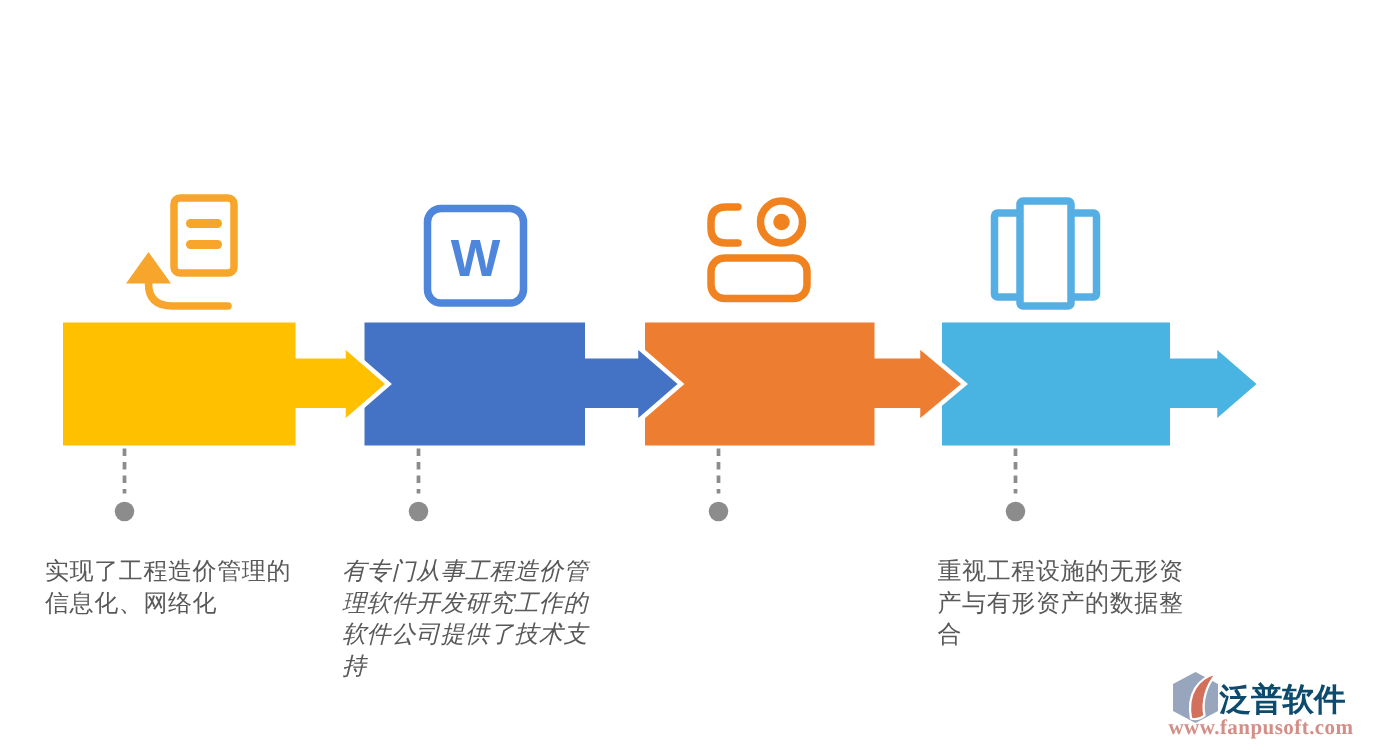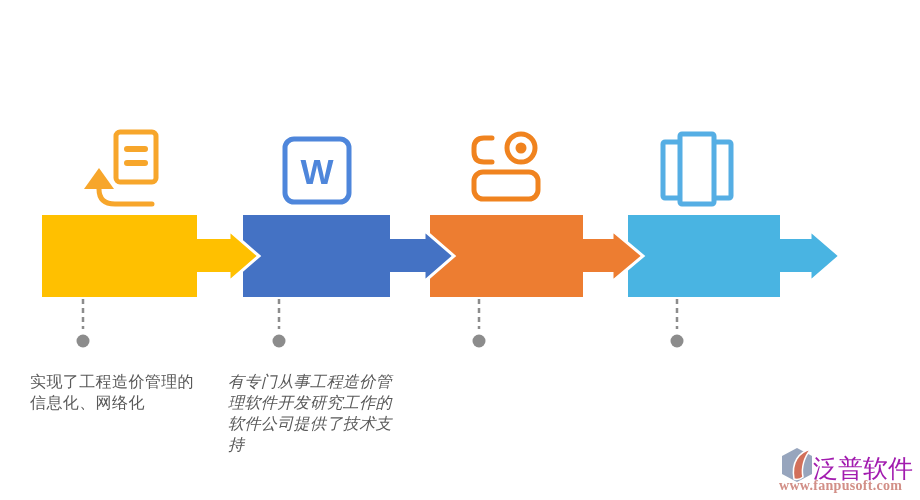--- a/index.html
+++ b/index.html
@@ -23,23 +23,23 @@
     text-align:left;
     margin-top:11px;
   }
   .t1{left:30px;}
   .t2{left:228px;font-style:italic;}
   .t3{left:428px;}
   .t4{left:625px;}
   .brand-name{
     position:absolute;
     left:813px;top:452px;
-    font-size:25px;
-    font-weight:normal;
-    color:#a21caf;
+    font-size:21px;
+    font-weight:bold;
+    color:#0c4a6e;
     letter-spacing:0px;
     white-space:nowrap;
   }
   .brand-site{
     position:absolute;
     left:779px;top:478px;
     width:130px;
     font-size:14px;
     font-weight:bold;
     color:#D28F87;
@@ -111,17 +111,18 @@
     </g>
 
     <g>
       <polygon points="797,448 812,456 812,474 797,482 782,474 782,456" fill="#97A5BD"></polygon>
       <path d="M794,479 C791,462 799,452 811,449 C804,457 801,468 803,477 C800,479.5 797,480 794,479 Z" stroke="#ffffff" stroke-width="1.5" fill="#D2705B"></path>
     </g>
   </svg>
 
   <div class="step-text t1">实现了工程造价管理的信息化、网络化</div>
   <div class="step-text t2">有专门从事工程造价管理软件开发研究工作的软件公司提供了技术支持</div>
+  <div class="step-text t4">重视工程设施的无形资产与有形资产的数据整合</div>
 
   <div class="brand-name">泛普软件</div>
   <div class="brand-site">www.fanpusoft.com</div>
 
 </div>
 
 </body></html>

